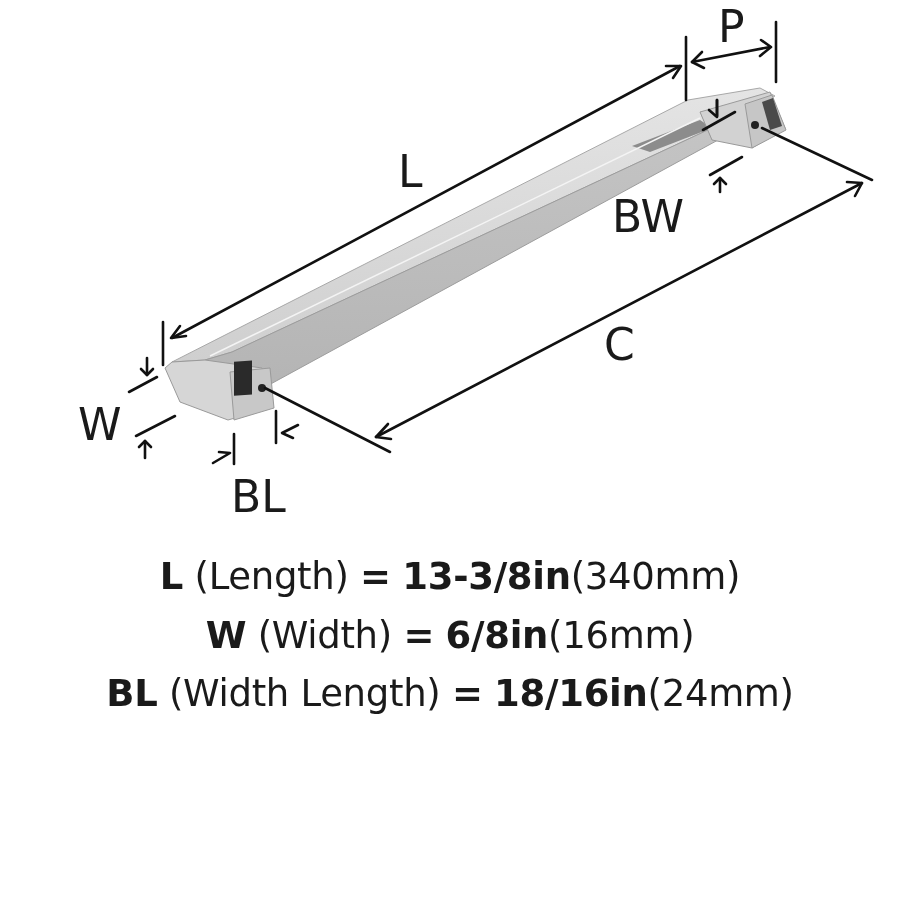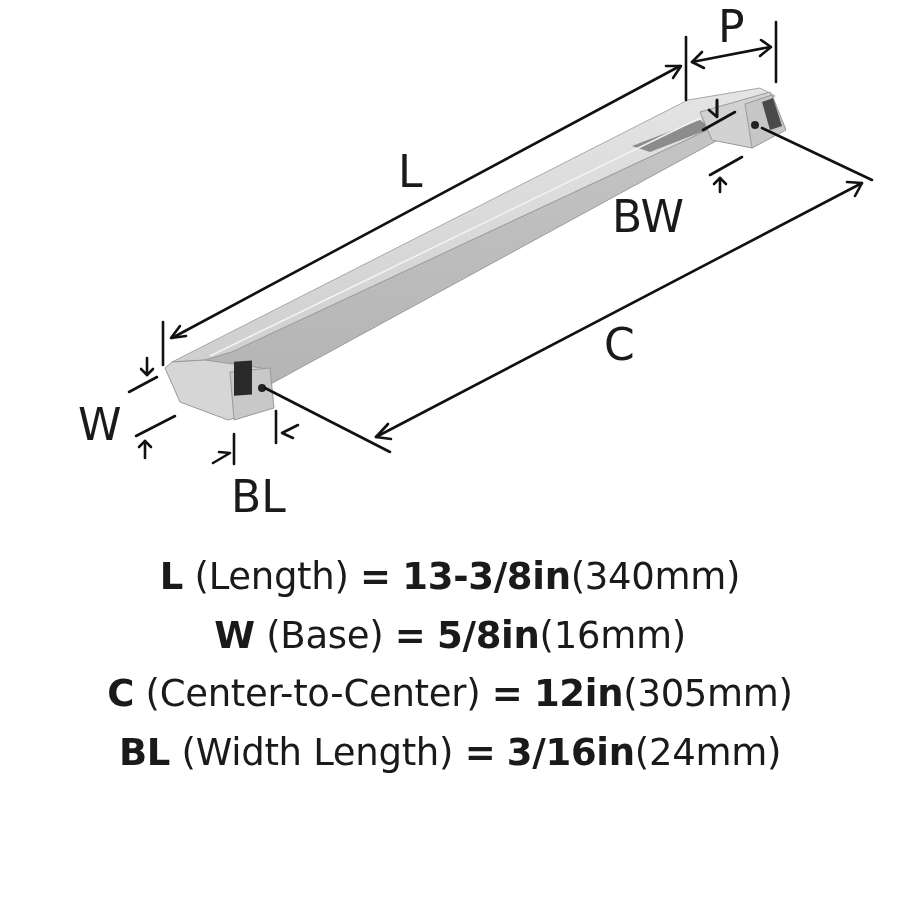--- a/index.html
+++ b/index.html
@@ -112,29 +112,23 @@
 
 <div id="specs">
   <div class="spec-row">
     <span class="spec-code">L</span>
     <span class="spec-desc">(Length)</span>
     <span class="spec-eq">=</span>
     <span class="spec-imperial">13-3/8in</span><span class="spec-metric">(340mm)</span>
   </div>
   <div class="spec-row">
     <span class="spec-code">W</span>
-    <span class="spec-desc">(Base)</span>
+    <span class="spec-desc">(Width)</span>
     <span class="spec-eq">=</span>
-    <span class="spec-imperial">5/8in</span><span class="spec-metric">(16mm)</span>
-  </div>
-  <div class="spec-row">
-    <span class="spec-code">C</span>
-    <span class="spec-desc">(Center-to-Center)</span>
-    <span class="spec-eq">=</span>
-    <span class="spec-imperial">12in</span><span class="spec-metric">(305mm)</span>
+    <span class="spec-imperial">6/8in</span><span class="spec-metric">(16mm)</span>
   </div>
   <div class="spec-row">
     <span class="spec-code">BL</span>
     <span class="spec-desc">(Width Length)</span>
     <span class="spec-eq">=</span>
-    <span class="spec-imperial">3/16in</span><span class="spec-metric">(24mm)</span>
+    <span class="spec-imperial">18/16in</span><span class="spec-metric">(24mm)</span>
   </div>
 </div>
 
 </body></html>

